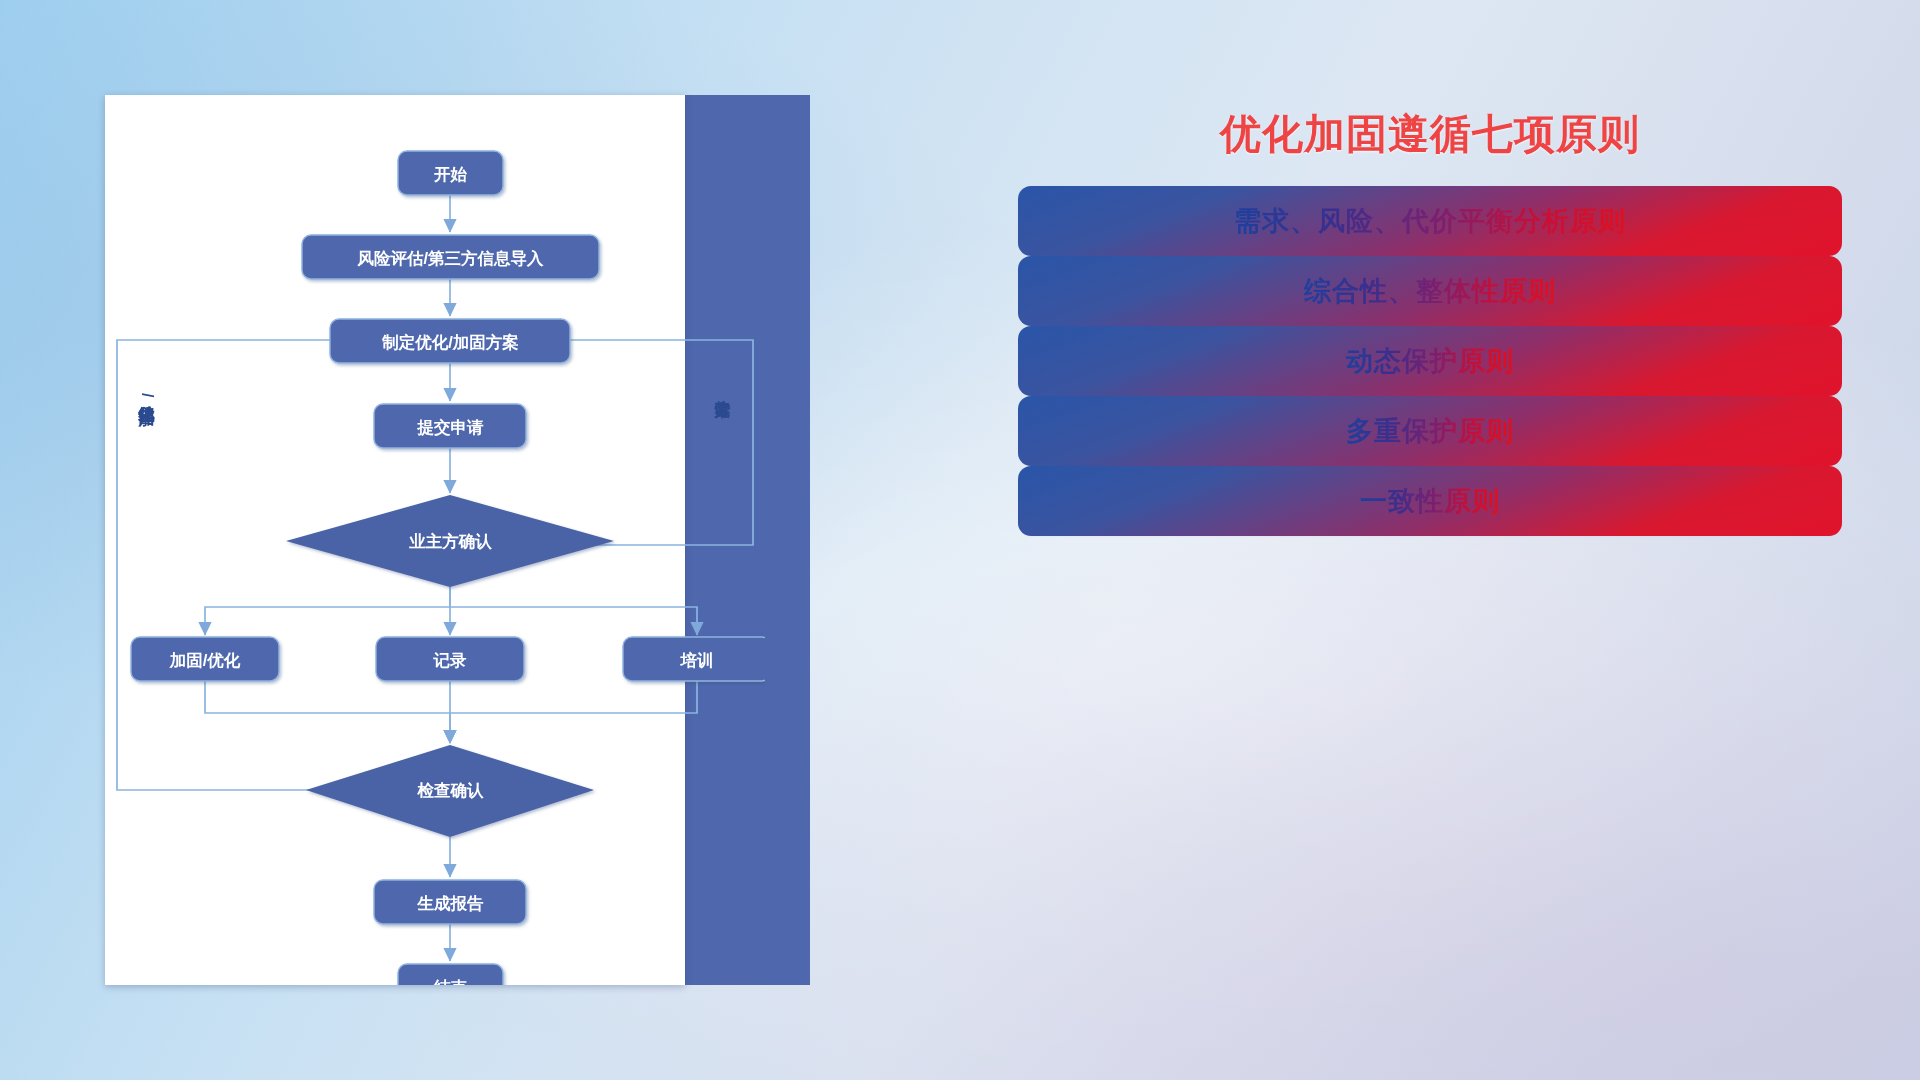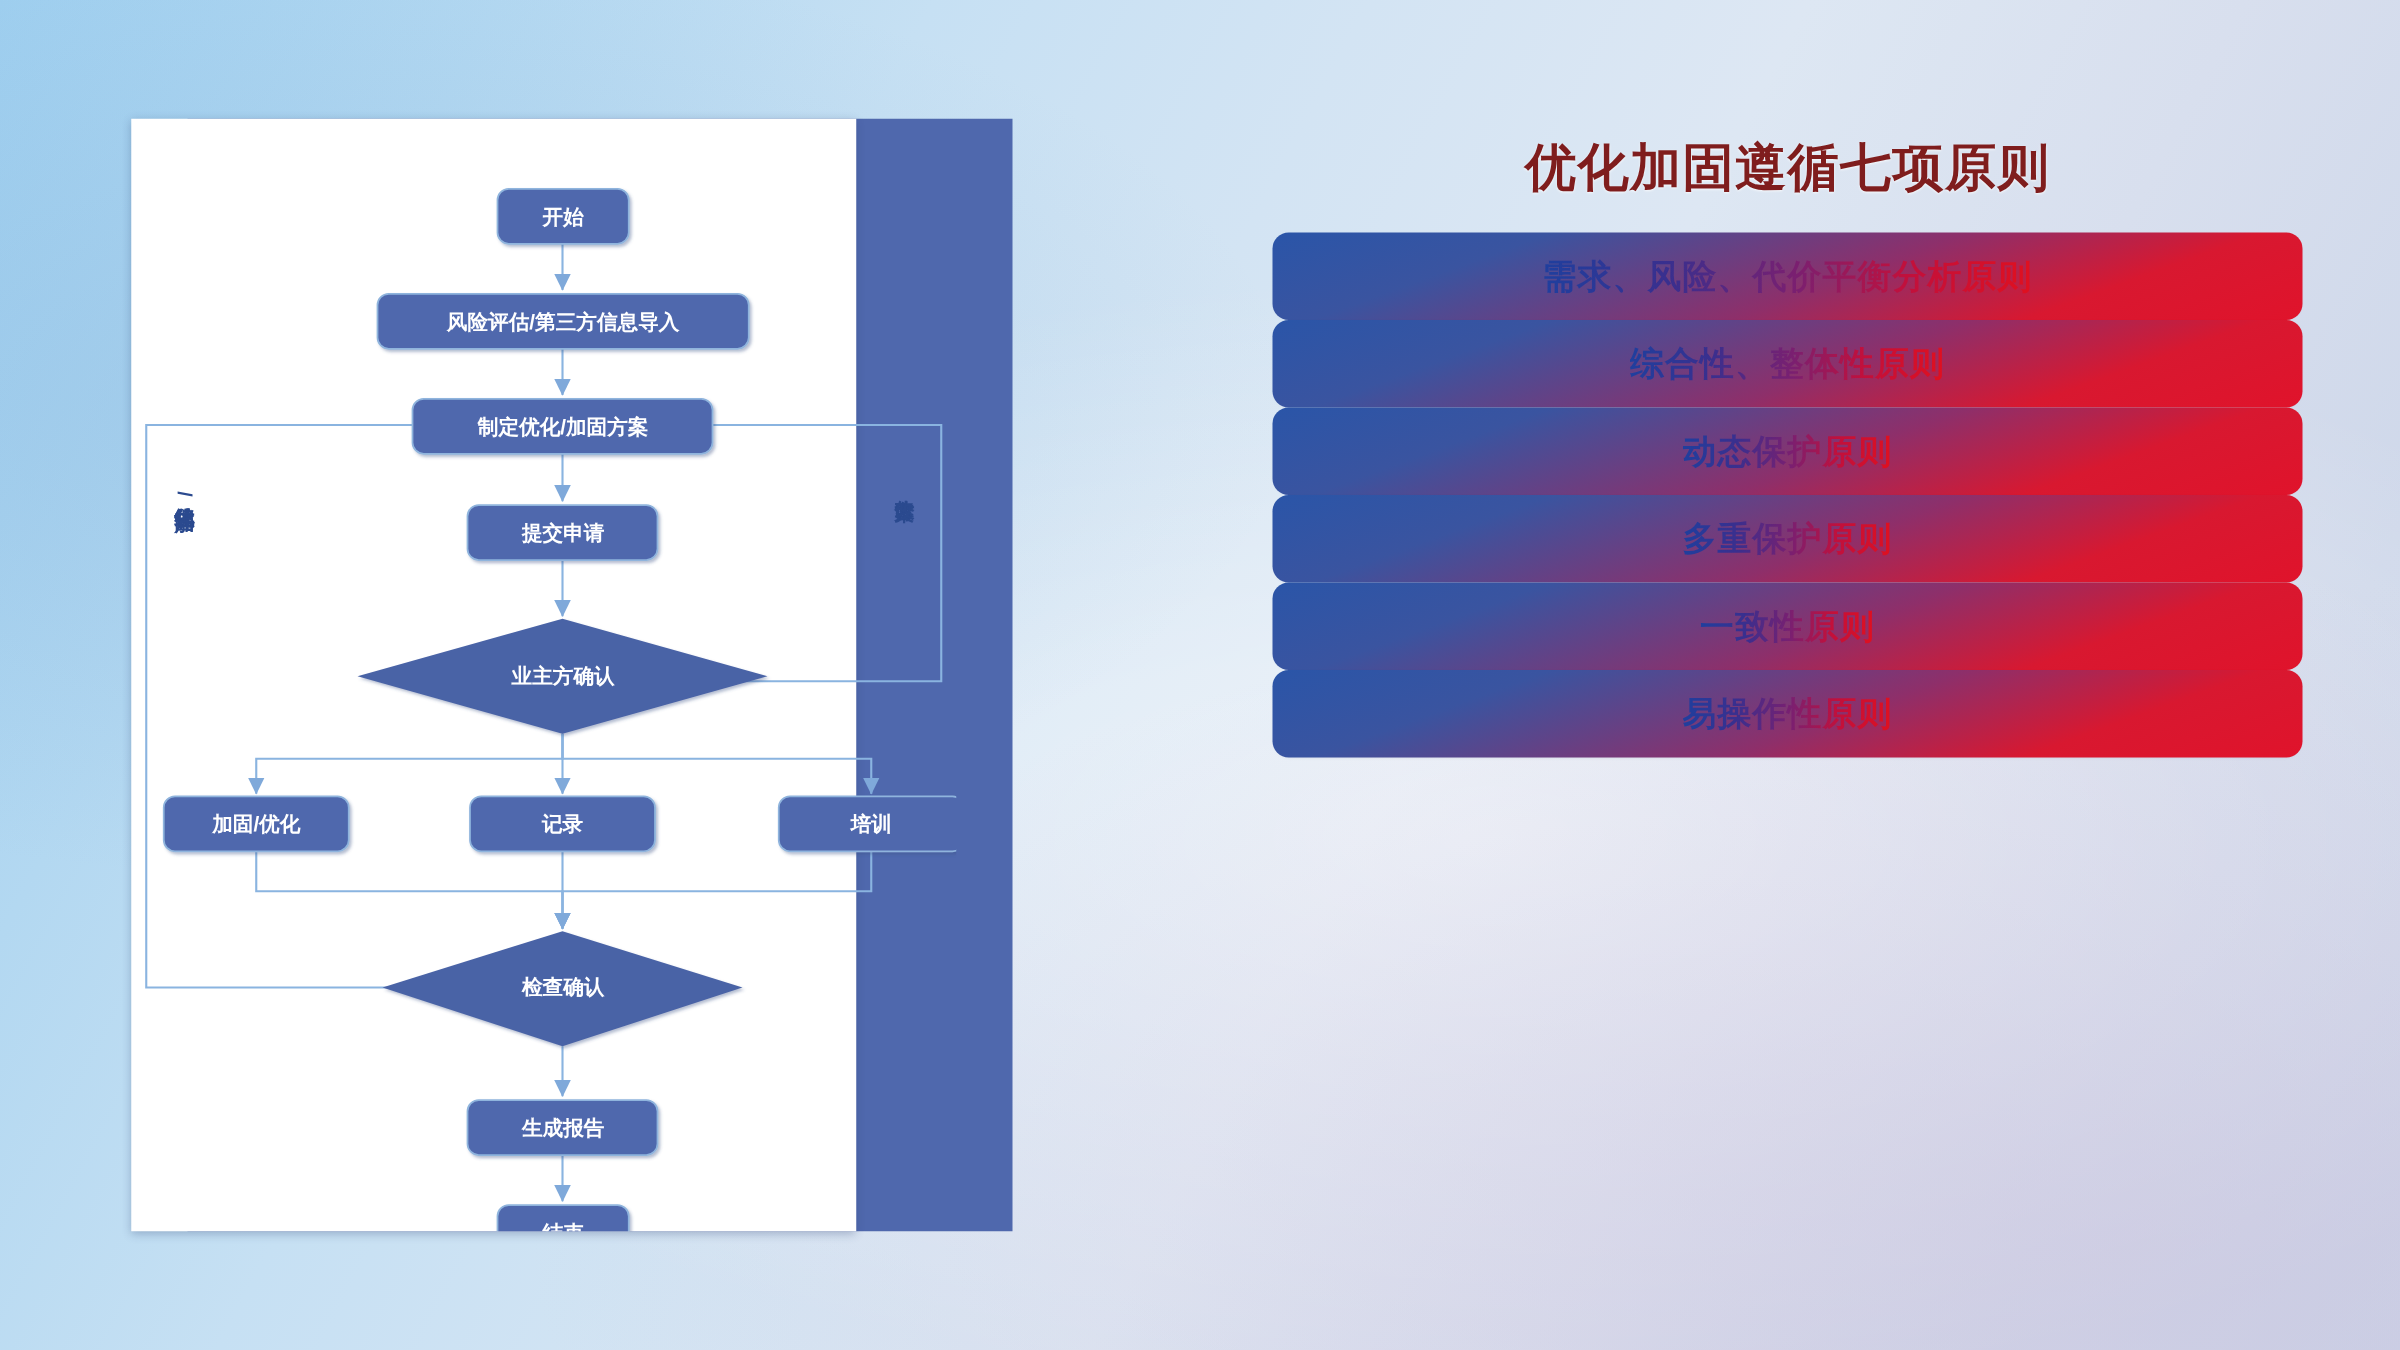--- a/index.html
+++ b/index.html
@@ -42,21 +42,21 @@
   .edge-label{
     font-size:16px;font-weight:bold;fill:#2b4a8f;
     font-family:"Liberation Sans","DejaVu Sans",sans-serif;
   }
 
   
   #right-col{
     position:absolute;left:1020px;top:95px;width:820px;height:900px;
   }
   #deck-title{
-    font-size:41px;font-weight:bold;color:#7f1d1d;
+    font-size:41px;font-weight:bold;color:#ef4444;
     text-align:center;letter-spacing:1px;
     margin:12px 0 26px 0;
     text-shadow:0 1px 2px rgba(255,255,255,.8);
   }
   .principle-list{display:flex;flex-direction:column;gap:4px;}
   .principle-card{
     position:relative;height:66px;border-radius:12px;
     background:#f2f2f2;
     display:flex;align-items:center;justify-content:center;
     box-shadow:0 1px 3px rgba(60,80,130,.18);
@@ -185,19 +185,14 @@
     <div class="principle-wrap">
       <div class="principle-card">
         <span class="principle-label">多重保护原则</span>
       </div>
     </div>
     <div class="principle-wrap">
       <div class="principle-card">
         <span class="principle-label">一致性原则</span>
       </div>
     </div>
-    <div class="principle-wrap">
-      <div class="principle-card">
-        <span class="principle-label">易操作性原则</span>
-      </div>
-    </div>
   </div>
 </div>
 
 </body></html>

